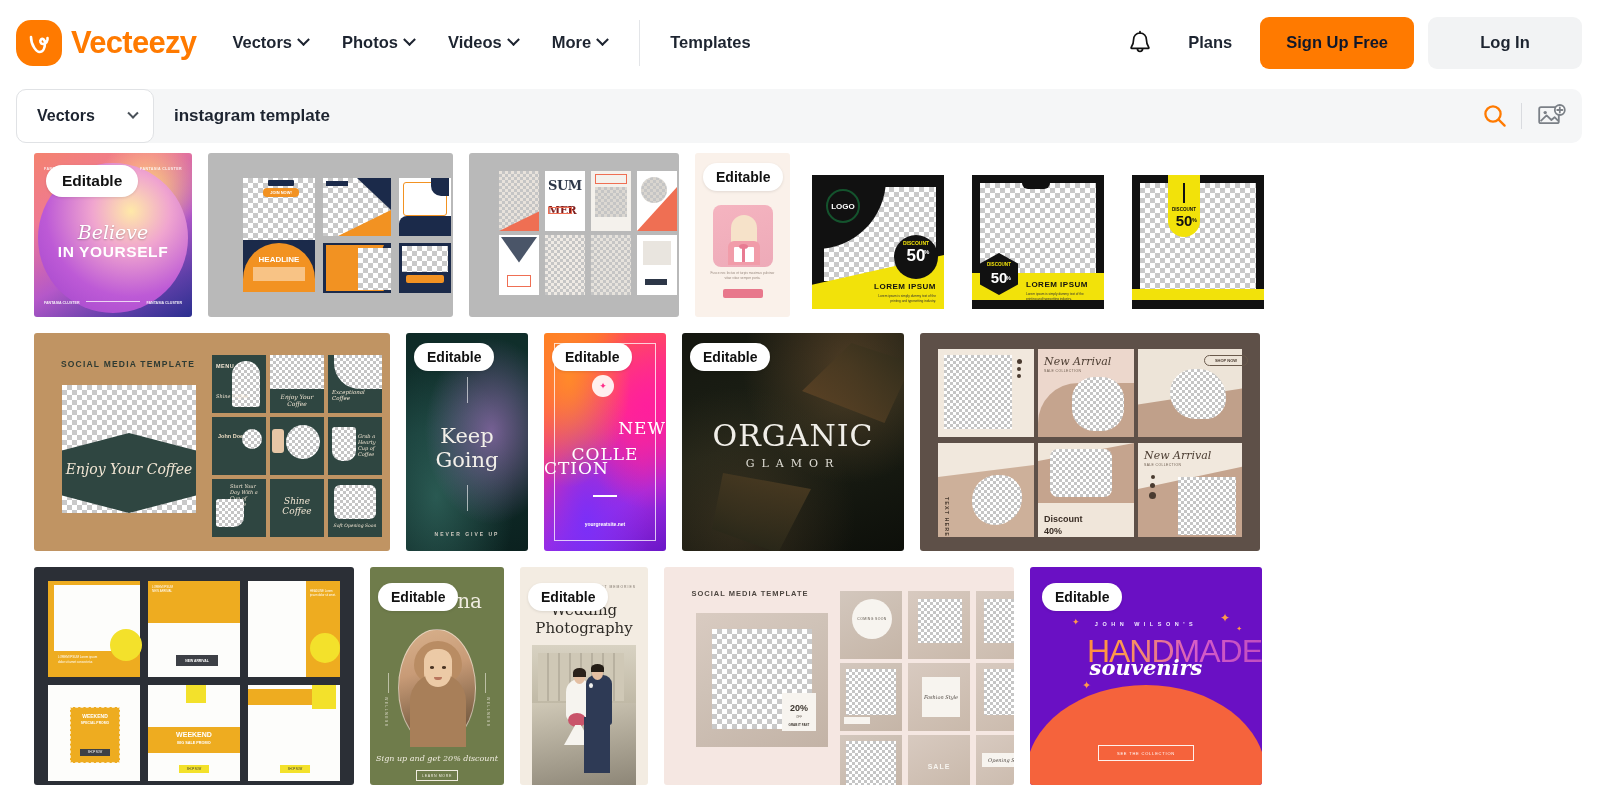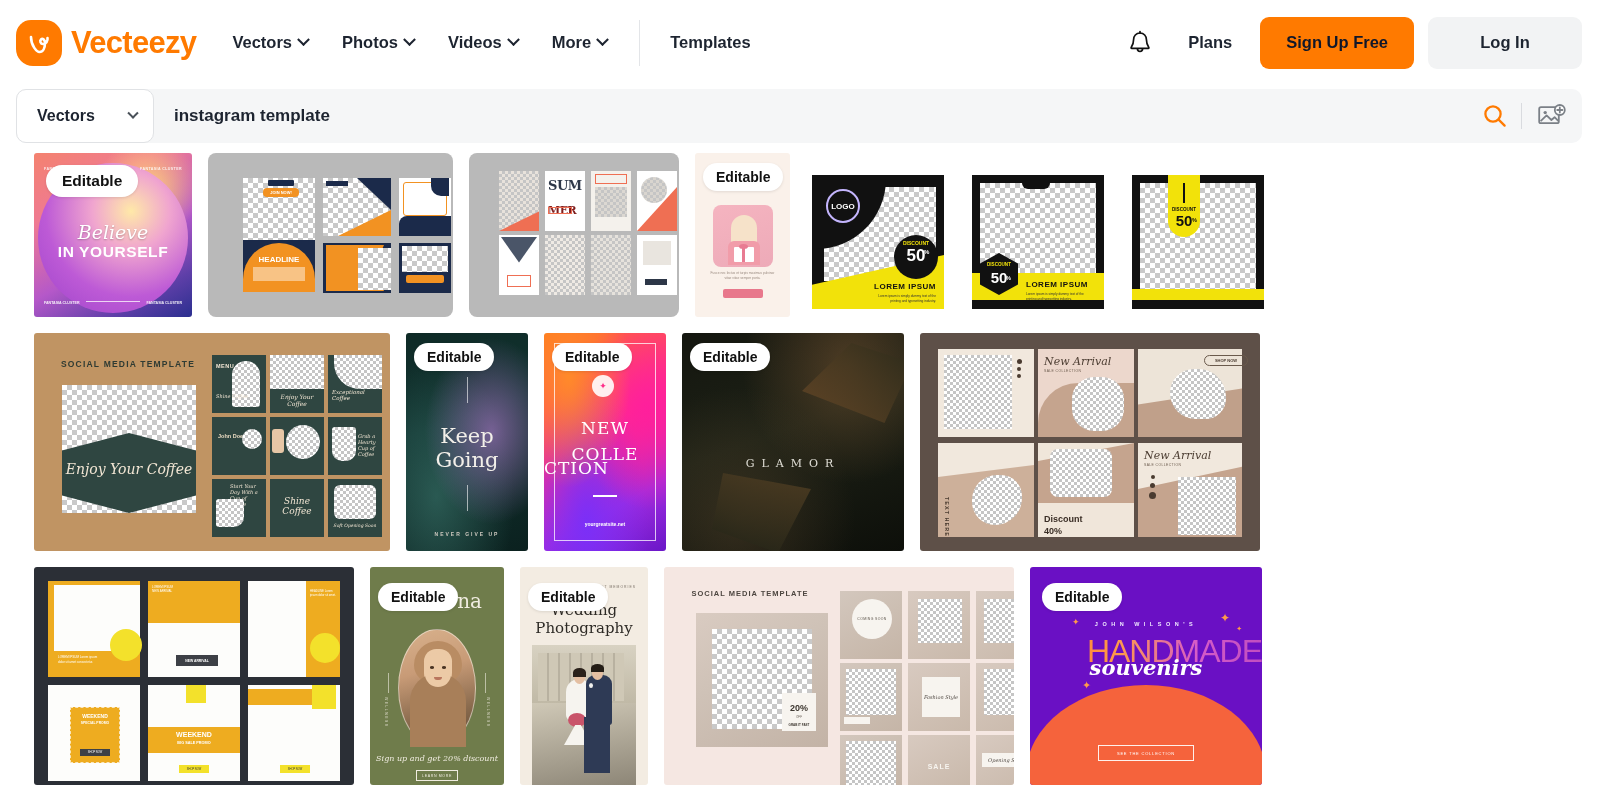--- a/index.html
+++ b/index.html
@@ -226,21 +226,21 @@
   .believe-circle {
     position:absolute; left:50%; top:52%;
     width: 150px; height: 150px;
     transform: translate(-50%,-50%);
     border-radius: 50%;
     background: radial-gradient(circle at 62% 32%, #ffe9a8 0%, #f0a5cf 28%, #bd5ad6 62%, #9b41c9 100%);
     filter: blur(0.3px);
   }
 
   
-  .sheet-grey { background: #b9b9b9; border-radius: 8px; }
+  .sheet-grey { background: #b9b9b9; }
   .tile { position:absolute; }
 
   
   .c-coffee { background: #c09463; }
   .coffee-dark { background:#2f4641; }
 
   
   .c-keep {
     background:
       radial-gradient(ellipse at 70% 45%, rgba(150,110,180,.75) 0%, rgba(80,50,110,0) 55%),
@@ -435,21 +435,21 @@
         <div class="tile" style="left:47px;top:94px;width:3px;height:15px;background:#e87b92"></div>
         <div class="tile" style="left:44px;top:91px;width:9px;height:5px;background:#e87b92;border-radius:50%"></div>
         <div class="tile" style="left:14px;top:118px;right:14px;font-size:3.3px;color:#9a8b80;line-height:1.5;text-align:center">Fusce nec lectus et turpis maximus pulvinar vitae vitae semper porta.</div>
         <div class="tile" style="left:28px;top:136px;width:40px;height:9px;background:#e8788c;border-radius:2px"></div>
       </div>
 
       <div class="card" style="width:144px;height:150px;background:#fff;margin-top:14px">
         <div class="tile" style="left:6px;top:8px;right:6px;bottom:8px;background:#111"></div>
         <div class="tile ph" style="left:18px;top:20px;right:14px;bottom:36px"></div>
         <div class="tile" style="left:6px;top:8px;width:74px;height:74px;background:#111;border-radius:0 0 70px 0"></div>
-        <div class="tile center" style="left:20px;top:22px;width:34px;height:34px;border:2px solid #c4b5fd;border-radius:50%;color:#fff;font-size:8px;font-weight:700">LOGO</div>
+        <div class="tile center" style="left:20px;top:22px;width:34px;height:34px;border:2px solid #14532d;border-radius:50%;color:#fff;font-size:8px;font-weight:700">LOGO</div>
         <div class="tile" style="left:6px;bottom:8px;right:6px;height:54px;background:#f2e20a;clip-path:polygon(0 55%,100% 0,100% 100%,0 100%)"></div>
         <div class="tile center" style="left:88px;top:68px;width:44px;height:44px;border-radius:50%;background:#111;flex-direction:column;color:#f2e20a"></div>
         <div class="tile" style="left:88px;top:73px;width:44px;text-align:center;font-size:5px;font-weight:700;color:#f2e20a">DISCOUNT</div>
         <div class="tile" style="left:88px;top:80px;width:44px;text-align:center;font-size:17px;font-weight:700;color:#fff;line-height:1">50</div>
         <div class="tile" style="left:118px;top:82px;font-size:6px;font-weight:700;color:#fff">%</div>
         <div class="tile" style="right:14px;bottom:26px;font-size:8px;font-weight:700;color:#111;letter-spacing:.5px">LOREM IPSUM</div>
         <div class="tile" style="right:14px;bottom:14px;width:68px;font-size:3.2px;color:#333;text-align:right;line-height:1.4">Lorem ipsum is simply dummy text of the printing and typesetting industry.</div>
       </div>
 
       <div class="card" style="width:144px;height:150px;background:#fff;margin-top:14px">
@@ -532,31 +532,32 @@
         <div class="tile" style="left:50%;top:152px;width:1px;height:26px;background:rgba(255,255,255,.6)"></div>
         <div class="tile" style="left:0;right:0;bottom:14px;text-align:center;font-size:5px;color:#cfc9c0;letter-spacing:2px;font-weight:700">NEVER GIVE UP</div>
       </div>
 
       <div class="card c-newcol" style="width:122px;height:218px">
         <div class="badge" style="top:10px;left:8px;padding:6px 13px;font-size:14px">Editable</div>
         <div class="tile" style="left:10px;top:10px;right:10px;bottom:10px;border:1px solid rgba(255,255,255,.75)"></div>
         <div class="tile center" style="left:48px;top:42px;width:22px;height:22px;border-radius:50%;background:rgba(255,255,255,.9)">
           <span style="color:#ff2e8b;font-size:9px">✦</span>
         </div>
-        <div class="tile serifd" style="left:0;right:0;top:86px;text-align:center;font-size:17px;color:#fff;letter-spacing:1px;line-height:1.1">NEW</div>
+        <div class="tile serifd" style="left:0;right:0;top:86px;text-align:right;font-size:17px;color:#fff;letter-spacing:1px;line-height:1.1">NEW</div>
         <div class="tile serifd" style="left:0;right:0;top:112px;text-align:center;font-size:17px;color:#fff;letter-spacing:1px;line-height:1.1">COLLE</div>
         <div class="tile serifd" style="left:0;right:0;top:126px;text-align:left;font-size:17px;color:#fff;letter-spacing:1px;line-height:1.1">CTION</div>
         <div class="tile" style="left:50%;margin-left:-12px;top:162px;width:24px;height:1.5px;background:#fff"></div>
         <div class="tile" style="left:0;right:0;bottom:24px;text-align:center;font-size:5px;color:#fff;font-weight:700">yourgreatsite.net</div>
       </div>
 
       <div class="card c-organic" style="width:222px;height:218px">
         <div class="badge" style="top:10px;left:8px;padding:6px 13px;font-size:14px">Editable</div>
         <div class="tile" style="left:120px;top:10px;width:110px;height:80px;background:linear-gradient(40deg,#6b4a28,#2a2a1a);clip-path:polygon(0 60%,45% 0,100% 25%,75% 100%);opacity:.8"></div>
         <div class="tile" style="left:30px;top:140px;width:110px;height:80px;background:linear-gradient(200deg,#5c4526,#1d2116);clip-path:polygon(10% 0,90% 20%,60% 100%,0 70%);opacity:.75"></div>
+        <div class="tile serifd" style="left:0;right:0;top:88px;text-align:center;font-size:30px;color:#f0eee8;letter-spacing:1px;line-height:1">ORGANIC</div>
         <div class="tile serifd" style="left:0;right:0;top:124px;text-align:center;font-size:11px;color:#e0ded6;letter-spacing:7px">GLAMOR</div>
       </div>
 
       <div class="card c-boho" style="width:340px;height:218px">
         <div class="tile" style="left:18px;top:16px;width:96px;height:88px;background:#f1e8dd"></div>
         <div class="tile ph-sm" style="left:24px;top:22px;width:68px;height:74px"></div>
         <div class="tile" style="left:97px;top:26px;width:5px;height:5px;border-radius:50%;background:#4a3b30"></div>
         <div class="tile" style="left:97px;top:34px;width:4px;height:4px;border-radius:50%;background:#4a3b30"></div>
         <div class="tile" style="left:97px;top:41px;width:4px;height:4px;border-radius:50%;background:#4a3b30"></div>
 

